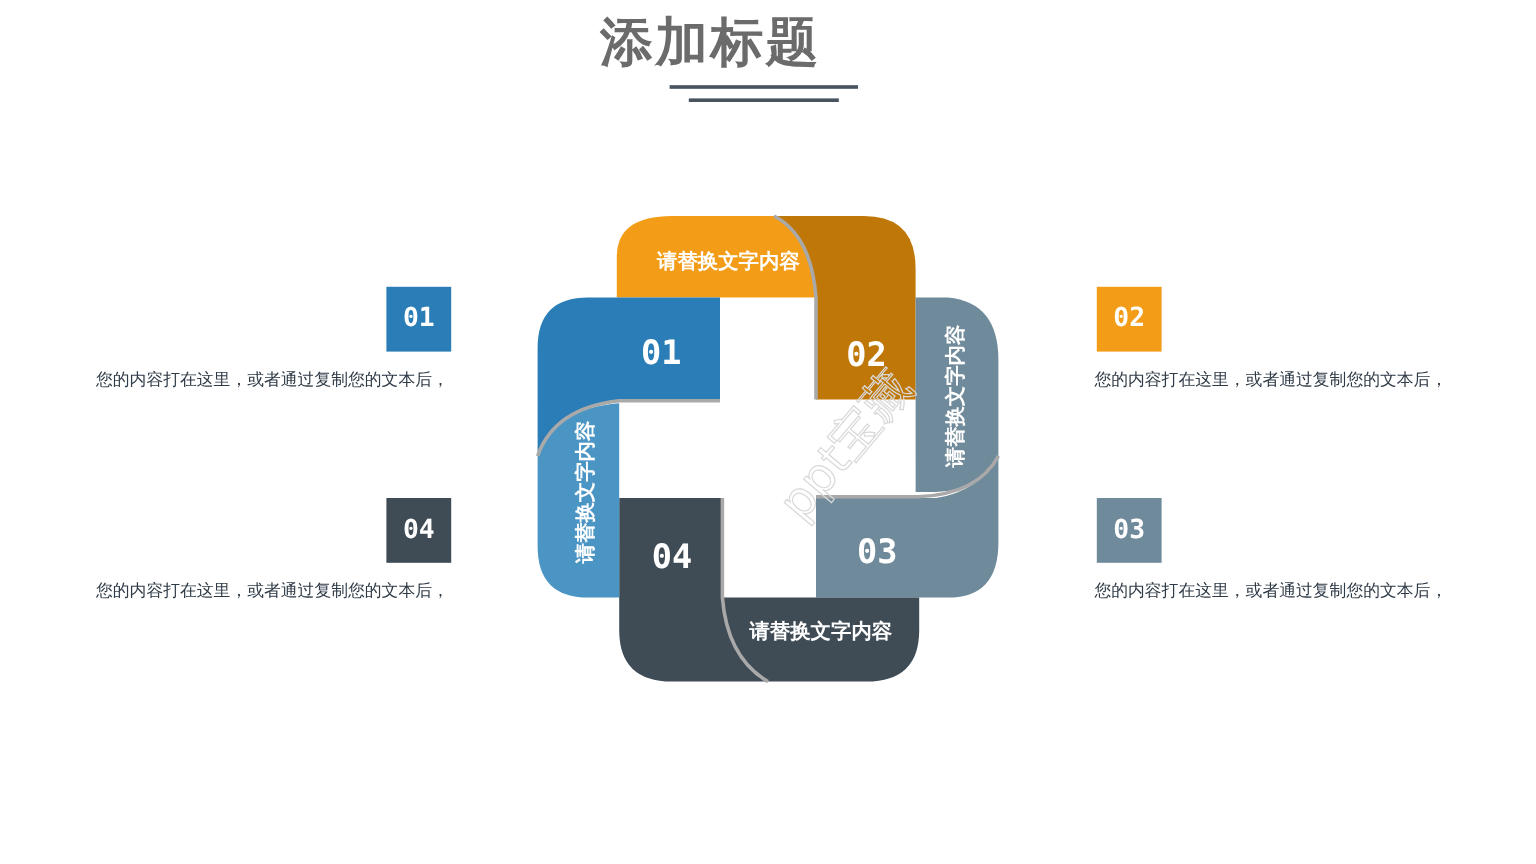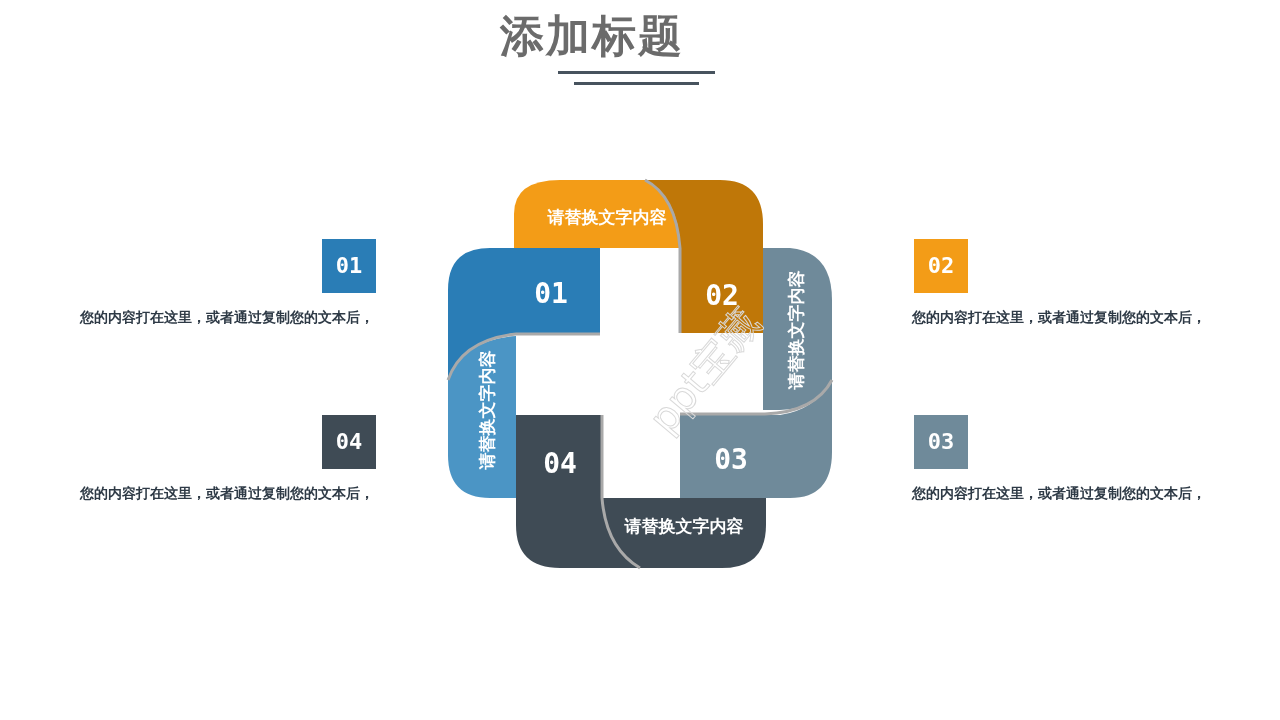--- a/index.html
+++ b/index.html
@@ -18,21 +18,21 @@
   .tl2 { left: 574px; top: 82px; width: 125px; }
 
   .knot { position: absolute; left: 0; top: 0; width: 1280px; height: 720px; }
 
   .badge {
     position: absolute; width: 54px; height: 54px; color: #fff;
     font-size: 22px; font-weight: bold; text-align: center; line-height: 54px;
     font-family: "DejaVu Sans Mono", "Liberation Mono", monospace;
   }
   .desc {
-    position: absolute; width: 300px; font-size: 14px; font-weight: bold;
+    position: absolute; width: 300px; font-size: 14px; font-weight: normal;
     color: #2e3a46; line-height: 24px;
   }
   .desc.left { text-align: right; }
   .desc.right { text-align: left; }
 </style>
 </head>
 <body>
 
 <div class="title">添加标题</div>
 <div class="title-line tl1"></div>

